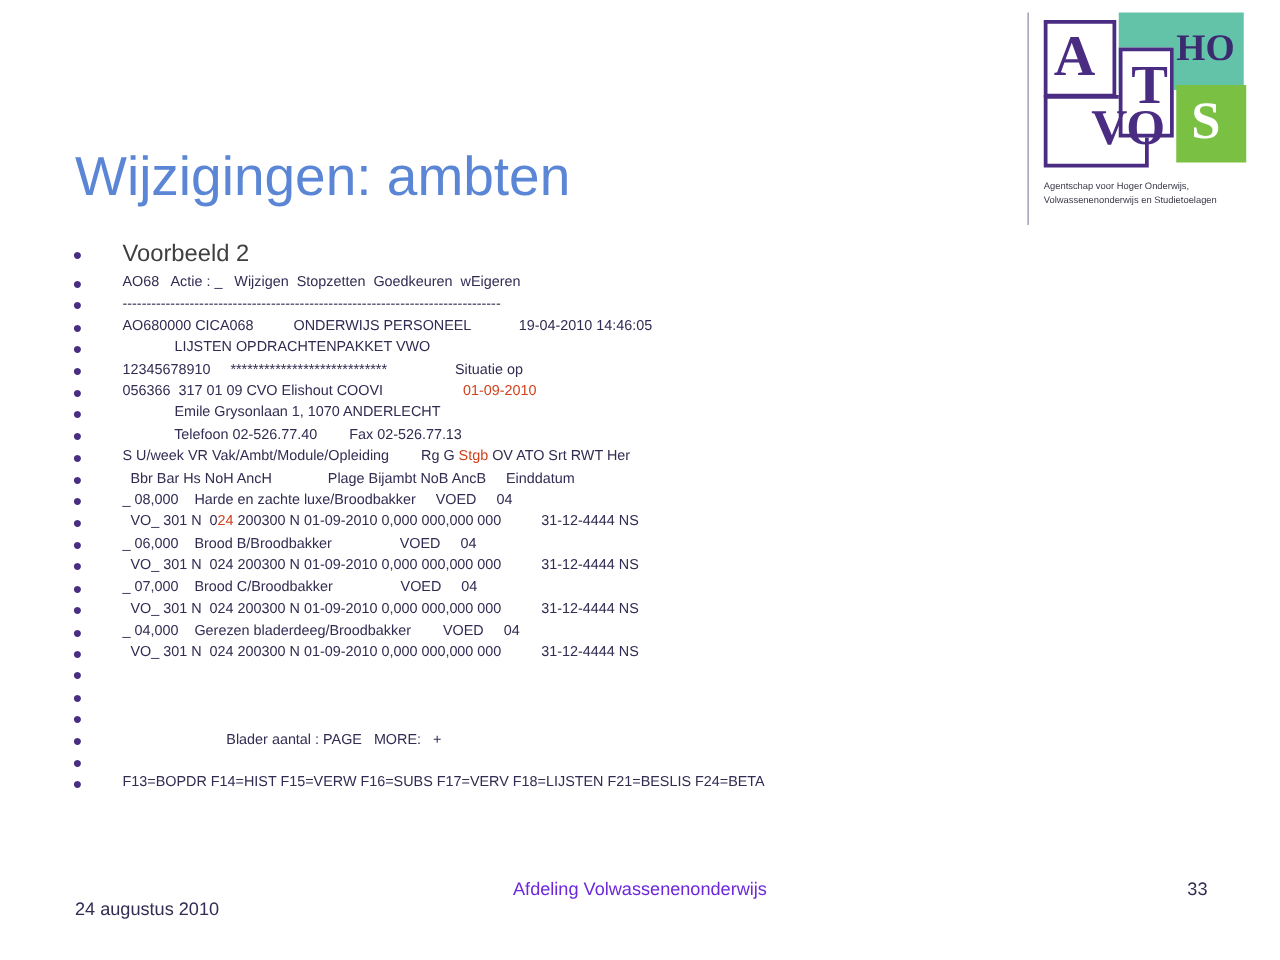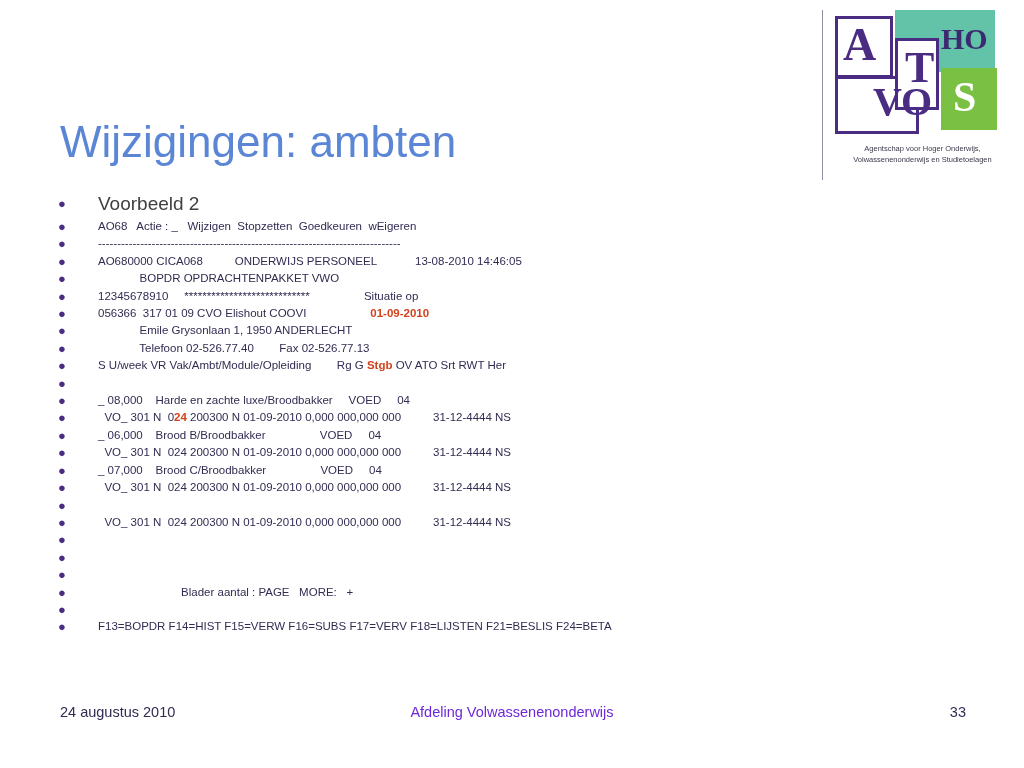--- a/index.html
+++ b/index.html
@@ -51,21 +51,21 @@
   .ll-ho { left: 106px; top: 14px;  font-size: 30px; color: #3b2a70; }
   .ll-t  { left: 70px;  top: 36px;  font-size: 44px; }
   .ll-vo { left: 8px;   top: 72px;  font-size: 40px; margin-left: 30px; }
   .ll-s  { left: 118px; top: 66px;  font-size: 42px; color: #ffffff; }
   .logo-caption {
     margin-top: 6px;
     width: 175px;
     font-size: 7.5px;
     line-height: 1.45;
     color: #3a3a4a;
-    text-align: center;
+    text-align: left;
   }
 
   
   .slide-title {
     position: absolute;
     left: 60px;
     top: 88px;
     font-size: 44px;
     color: #5b86d6;
     font-weight: normal;
@@ -101,35 +101,35 @@
   }
   .b-row.lvl1 .b-text {
     font-size: 19px;
     line-height: 24px;
     color: #404040;
   }
   .b-row.lvl1 { min-height: 26px; }
   .b-row.lvl1 .b-bullet { line-height: 24px; }
   .hl-red {
     color: #d1421c;
-    font-weight: bold;
+    font-weight: normal;
   }
 
   
   .footer {
     position: absolute;
     left: 0;
     top: 704px;
     width: 1024px;
     height: 24px;
   }
   .footer-date {
     position: absolute;
     left: 60px;
-    top: 0;
+    top: 16px;
     font-size: 14.5px;
     color: #312c52;
   }
   .footer-center {
     position: absolute;
     left: 0;
     top: 0;
     width: 1024px;
     text-align: center;
     font-size: 14.5px;
@@ -173,48 +173,49 @@
     <div class="b-row lvl2">
       <span class="b-bullet">●</span>
       <span class="b-text"><span>AO68   Actie : _   Wijzigen  Stopzetten  Goedkeuren  wEigeren</span></span>
     </div>
     <div class="b-row lvl2">
       <span class="b-bullet">●</span>
       <span class="b-text"><span>-------------------------------------------------------------------------------</span></span>
     </div>
     <div class="b-row lvl2">
       <span class="b-bullet">●</span>
-      <span class="b-text"><span>AO680000 CICA068          ONDERWIJS PERSONEEL            13-08-2010 14:46:05</span></span>
-    </div>
-    <div class="b-row lvl2">
-      <span class="b-bullet">●</span>
-      <span class="b-text"><span>             BOPDR OPDRACHTENPAKKET VWO</span></span>
+      <span class="b-text"><span>AO680000 CICA068          ONDERWIJS PERSONEEL            19-04-2010 14:46:05</span></span>
+    </div>
+    <div class="b-row lvl2">
+      <span class="b-bullet">●</span>
+      <span class="b-text"><span>             LIJSTEN OPDRACHTENPAKKET VWO</span></span>
     </div>
     <div class="b-row lvl2">
       <span class="b-bullet">●</span>
       <span class="b-text"><span>12345678910     ****************************                 Situatie op</span></span>
     </div>
     <div class="b-row lvl2">
       <span class="b-bullet">●</span>
       <span class="b-text"><span>056366  317 01 09 CVO Elishout COOVI                    </span><span class="hl-red">01-09-2010</span></span>
     </div>
     <div class="b-row lvl2">
       <span class="b-bullet">●</span>
-      <span class="b-text"><span>             Emile Grysonlaan 1, 1950 ANDERLECHT</span></span>
+      <span class="b-text"><span>             Emile Grysonlaan 1, 1070 ANDERLECHT</span></span>
     </div>
     <div class="b-row lvl2">
       <span class="b-bullet">●</span>
       <span class="b-text"><span>             Telefoon 02-526.77.40        Fax 02-526.77.13</span></span>
     </div>
     <div class="b-row lvl2">
       <span class="b-bullet">●</span>
       <span class="b-text"><span>S U/week VR Vak/Ambt/Module/Opleiding        Rg G </span><span class="hl-red">Stgb</span><span> OV ATO Srt RWT Her</span></span>
     </div>
     <div class="b-row lvl2">
       <span class="b-bullet">●</span>
+      <span class="b-text"><span>  Bbr Bar Hs NoH AncH              Plage Bijambt NoB AncB     Einddatum</span></span>
     </div>
     <div class="b-row lvl2">
       <span class="b-bullet">●</span>
       <span class="b-text"><span>_ 08,000    Harde en zachte luxe/Broodbakker     VOED     04</span></span>
     </div>
     <div class="b-row lvl2">
       <span class="b-bullet">●</span>
       <span class="b-text"><span>  VO_ 301 N  0</span><span class="hl-red">24</span><span> 200300 N 01-09-2010 0,000 000,000 000          31-12-4444 NS</span></span>
     </div>
     <div class="b-row lvl2">
@@ -228,20 +229,21 @@
     <div class="b-row lvl2">
       <span class="b-bullet">●</span>
       <span class="b-text"><span>_ 07,000    Brood C/Broodbakker                 VOED     04</span></span>
     </div>
     <div class="b-row lvl2">
       <span class="b-bullet">●</span>
       <span class="b-text"><span>  VO_ 301 N  024 200300 N 01-09-2010 0,000 000,000 000          31-12-4444 NS</span></span>
     </div>
     <div class="b-row lvl2">
       <span class="b-bullet">●</span>
+      <span class="b-text"><span>_ 04,000    Gerezen bladerdeeg/Broodbakker        VOED     04</span></span>
     </div>
     <div class="b-row lvl2">
       <span class="b-bullet">●</span>
       <span class="b-text"><span>  VO_ 301 N  024 200300 N 01-09-2010 0,000 000,000 000          31-12-4444 NS</span></span>
     </div>
     <div class="b-row lvl2">
       <span class="b-bullet">●</span>
       <span class="b-text"><span></span></span>
     </div>
     <div class="b-row lvl2">

